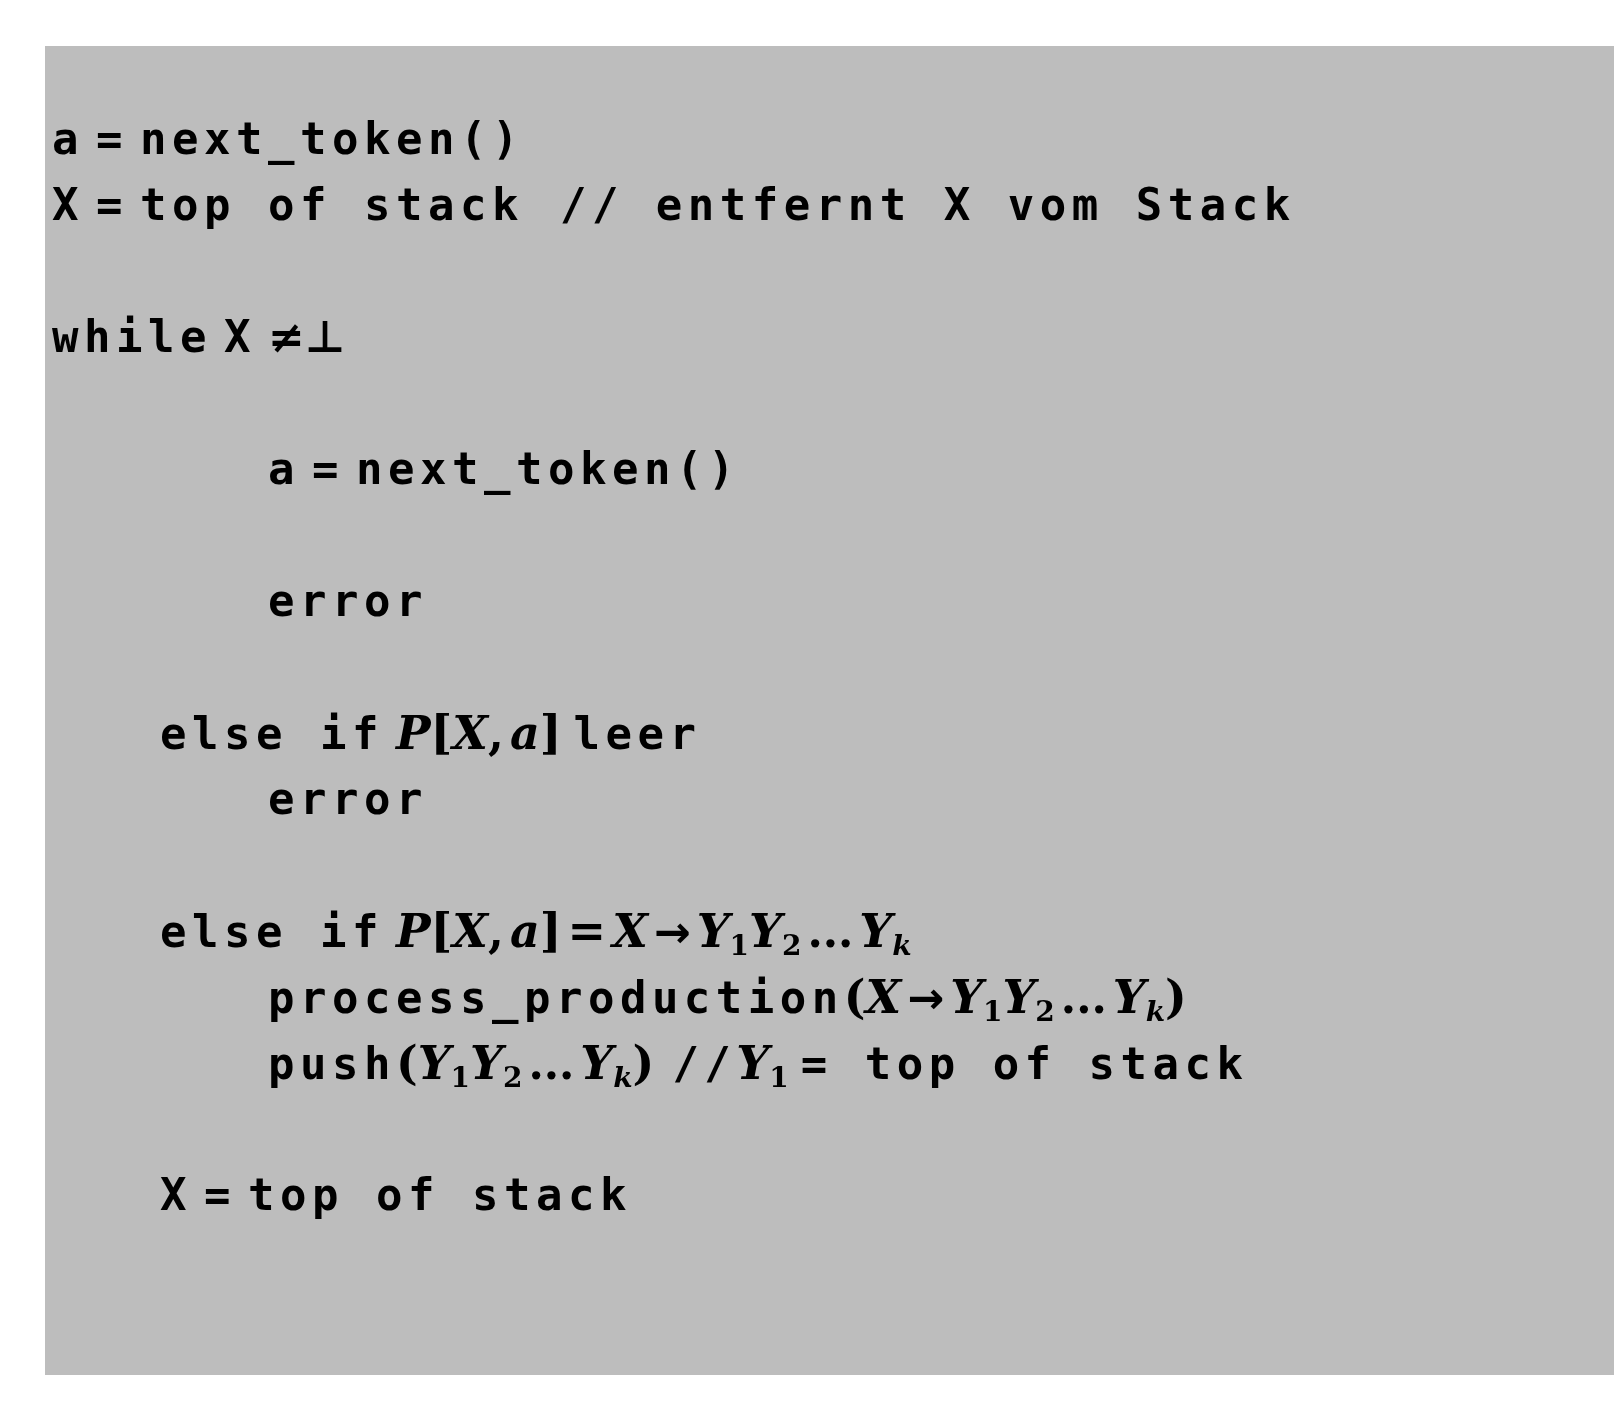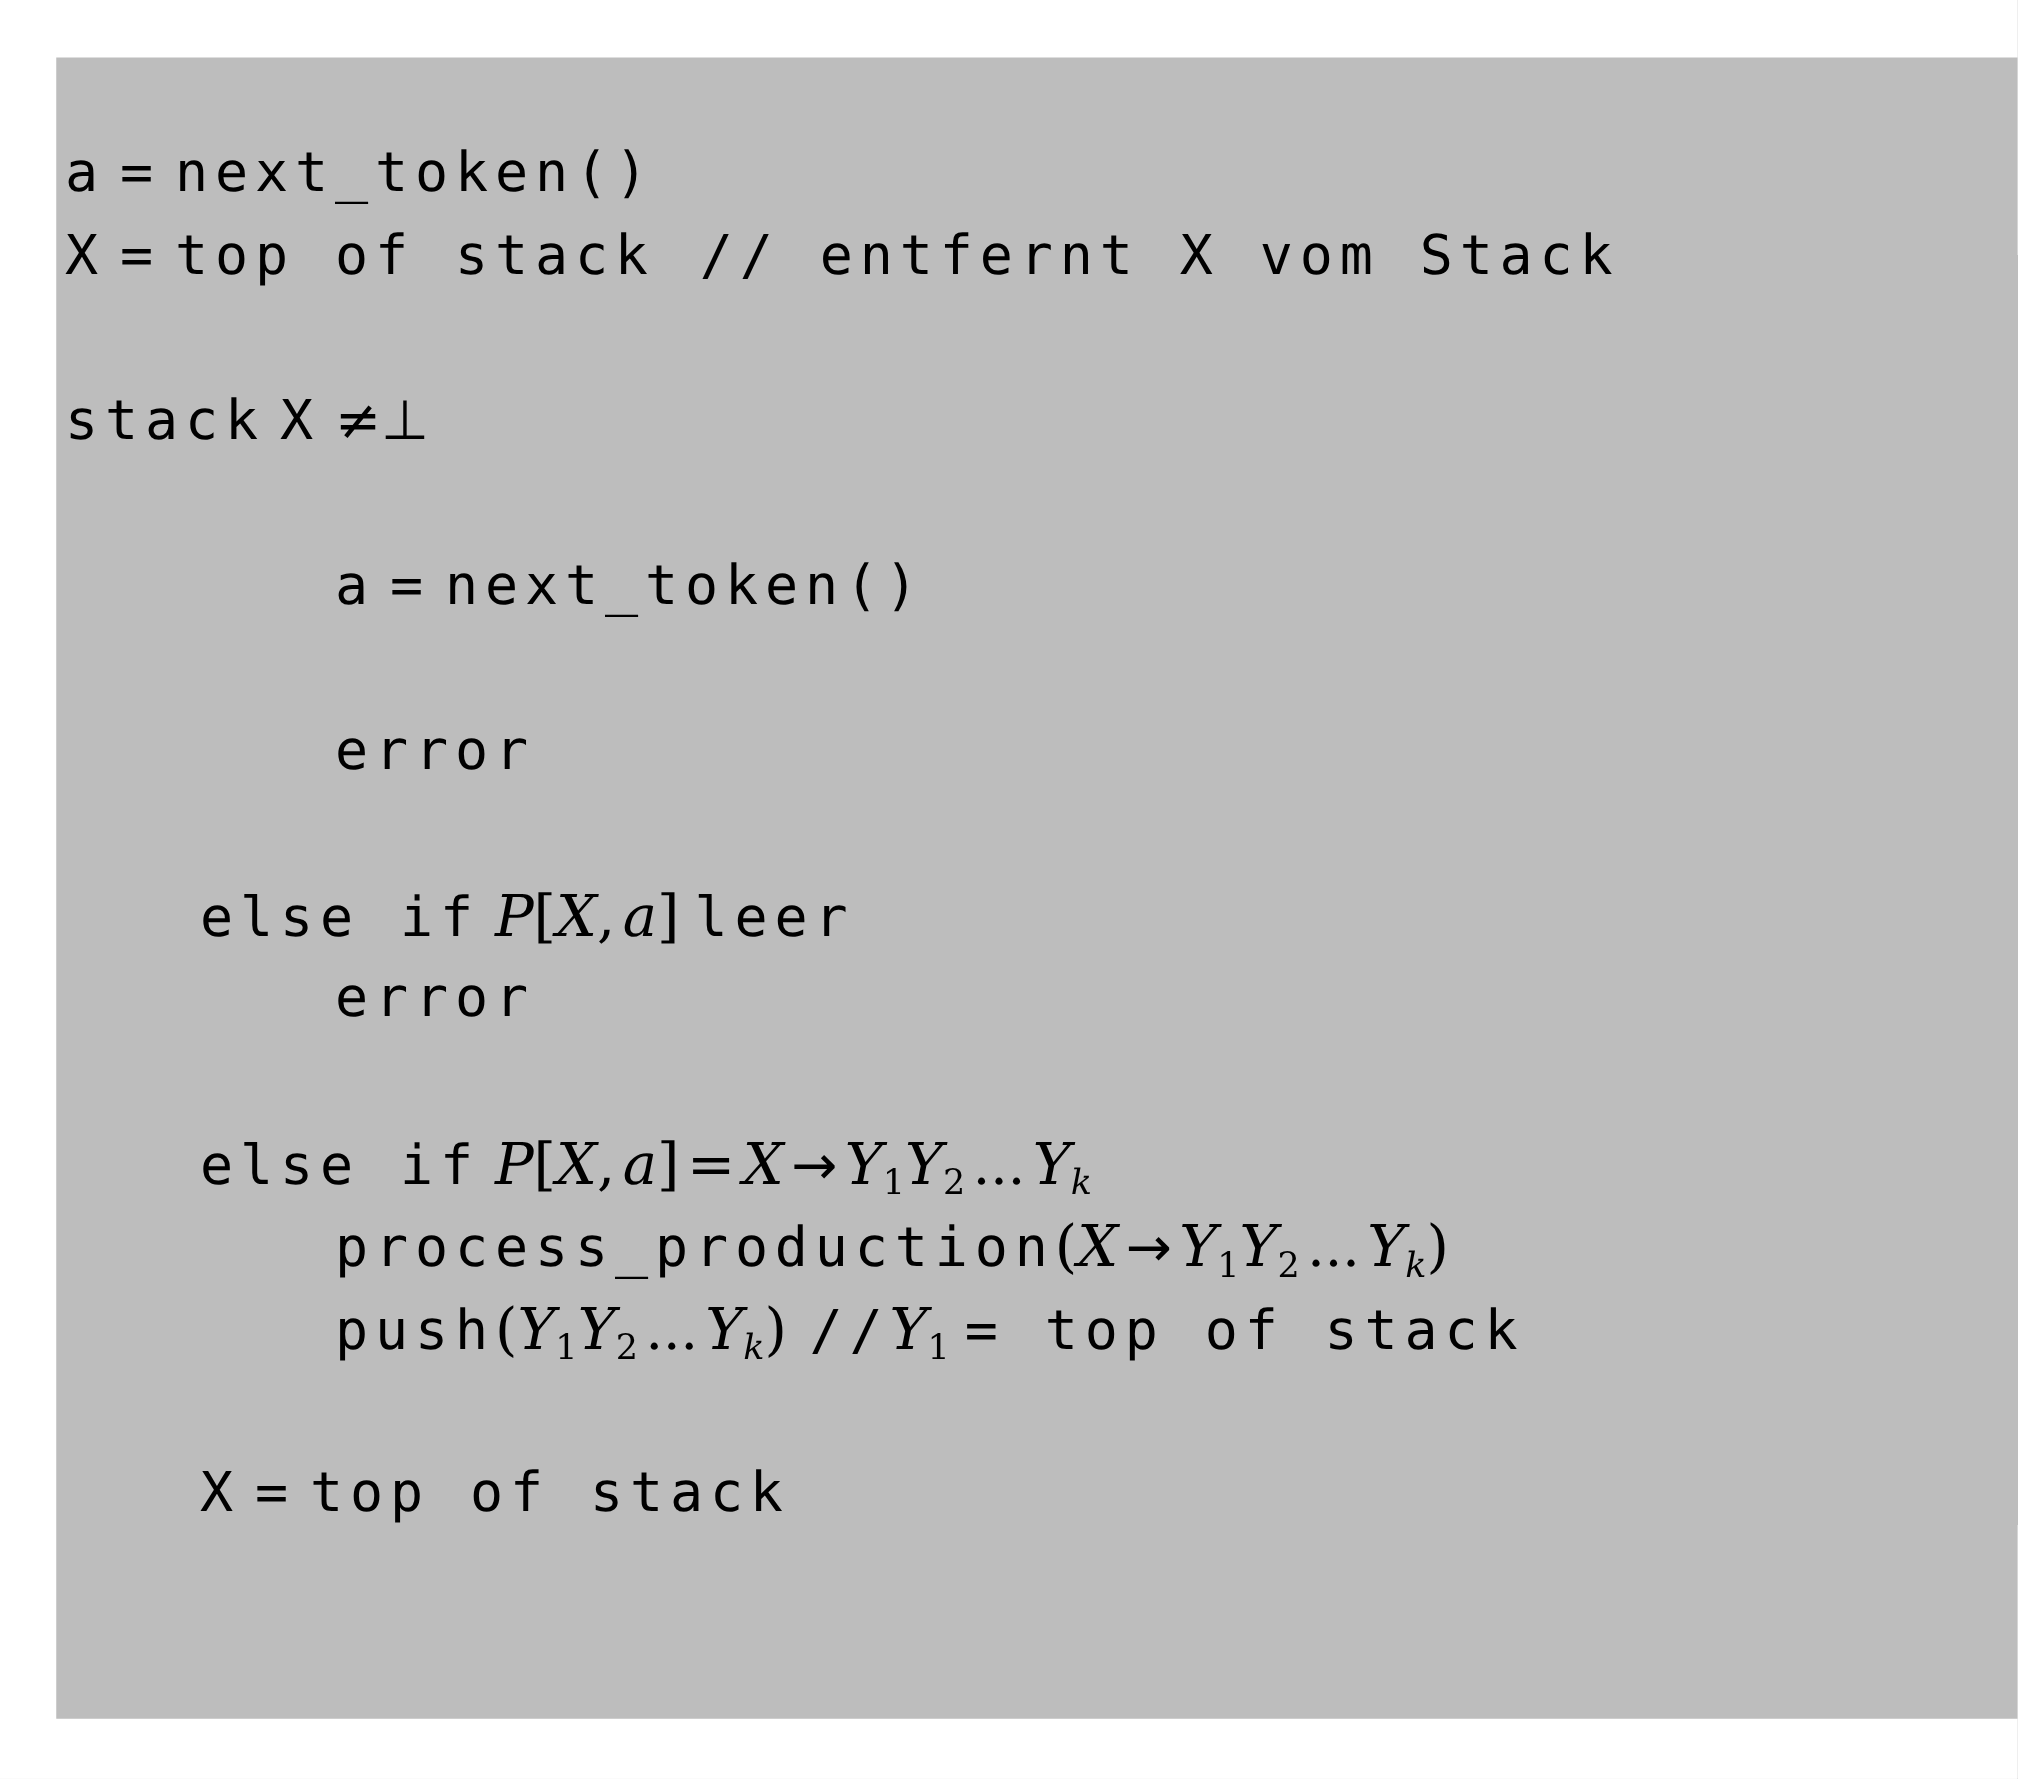--- a/index.html
+++ b/index.html
@@ -16,20 +16,21 @@
   }
 
   #panel {
     position: absolute;
     left: 45px;
     top: 46px;
     width: 1569px;
     height: 1329px;
     background: #bdbdbd;
     overflow: hidden;
+    font-weight: bold;
   }
 
   #code {
     position: absolute;
     left: 5px;
     top: 60px;
     width: 1560px;
   }
 
   .line {
@@ -94,21 +95,21 @@
 
 <div id="panel">
   <div id="code">
 
     <div class="line ind0"><span>a</span><span class="gap-m"></span><span>=</span><span class="gap-m"></span><span>next_token()</span></div>
 
     <div class="line ind0"><span>X</span><span class="gap-m"></span><span>=</span><span class="gap-m"></span><span>top of stack</span><span class="gap-m"></span><span class="gap-m"></span><span class="gap-m"></span><span>// entfernt X vom Stack</span></div>
 
     <div class="line blank"></div>
 
-    <div class="line ind0"><span>stack</span><span class="gap-m"></span><span>X</span><span class="gap-m"></span><span class="op">≠</span><span class="op">⊥</span></div>
+    <div class="line ind0"><span>while</span><span class="gap-m"></span><span>X</span><span class="gap-m"></span><span class="op">≠</span><span class="op">⊥</span></div>
 
     <div class="line blank"></div>
 
 
     <div class="line ind2"><span>a</span><span class="gap-m"></span><span>=</span><span class="gap-m"></span><span>next_token()</span></div>
 
     <div class="line blank"></div>
 
 
     <div class="line ind2"><span>error</span></div>

